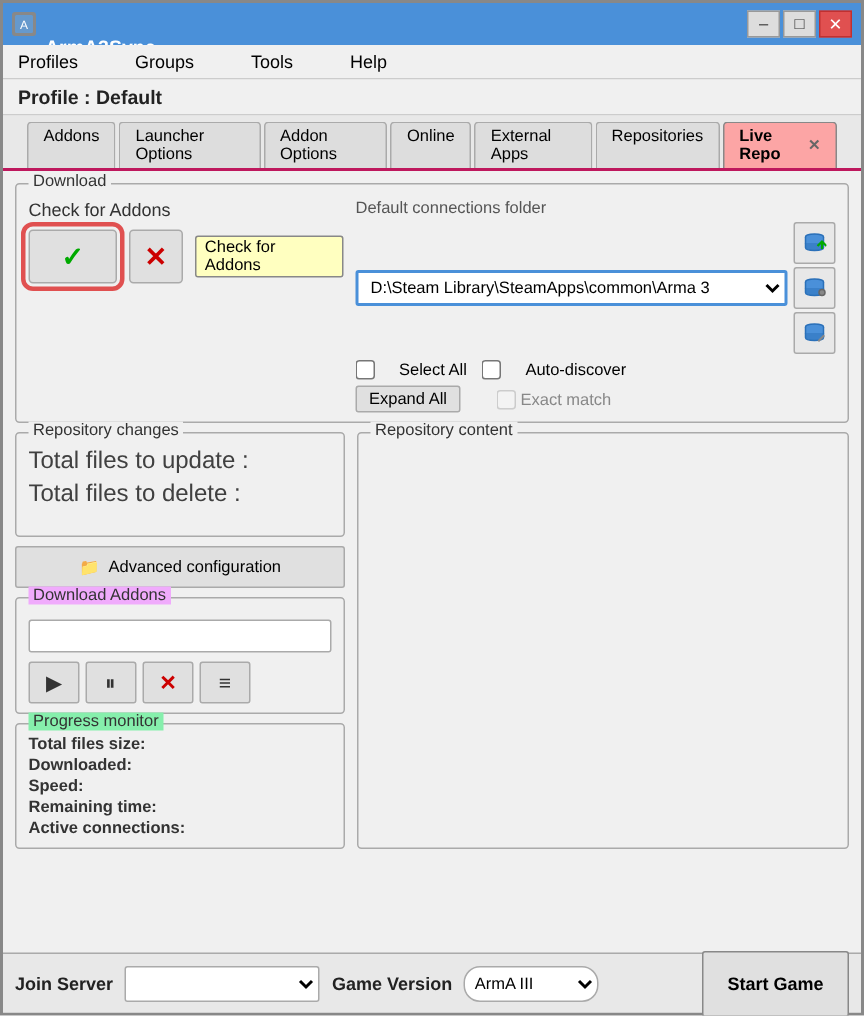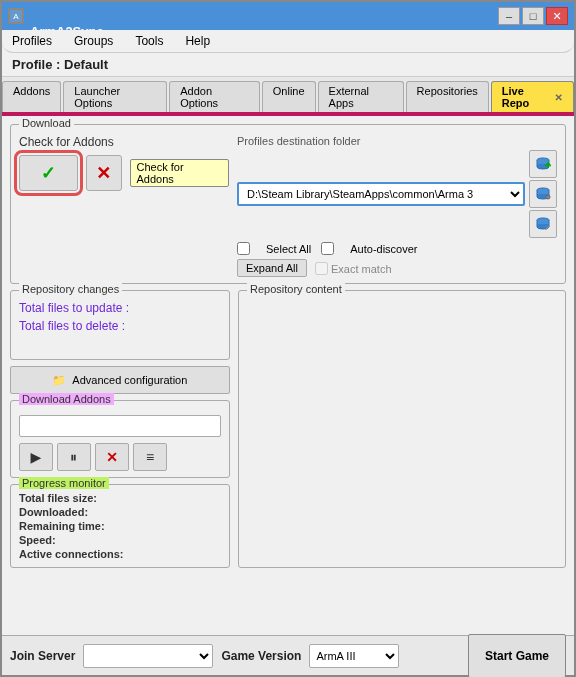--- a/index.html
+++ b/index.html
@@ -62,55 +62,54 @@
       justify-content: center;
       font-size: 11px;
       color: #333;
     }
     .title-btn.close { background: #e05050; color: white; border-color: #c03030; }
     .menu-bar {
       background: #f0f0f0;
       border-bottom: 1px solid #ccc;
       display: flex;
       padding: 2px 4px;
-      gap: 10px;
-      border-radius: 11px;
+      gap: 26px;
     }
     .menu-item {
       padding: 2px 6px;
       cursor: pointer;
       font-size: 12px;
     }
     .profile-bar {
       padding: 4px 10px;
       font-weight: bold;
       font-size: 13px;
       color: #222;
       border-bottom: 1px solid #ccc;
       background: #f0f0f0;
     }
     .tabs-bar {
       display: flex;
       background: #e8e8e8;
-      border-bottom: 4px solid #be185d;
-      padding: 0 0;
+      border-bottom: 2px solid #be185d;
+      padding: 0 16px;
       gap: 2px;
       padding-top: 4px;
     }
     .tab {
       padding: 3px 10px;
       border: 1px solid #aaa;
       border-bottom: none;
       background: #ddd;
       cursor: pointer;
       font-size: 11px;
       border-radius: 3px 3px 0 0;
     }
     .tab.active {
-      background: #fde047;
+      background: #fca5a5;
       font-weight: bold;
       border-color: #888;
       justify-content: center;
     }
     .tab.has-close {
       display: flex;
       align-items: center;
       gap: 4px;
     }
     .tab-close {
@@ -269,21 +268,21 @@
     }
     .box-label {
       position: absolute;
       top: -8px;
       left: 8px;
       background: #f0f0f0;
       padding: 0 3px;
       font-size: 11px;
       color: #333;
     }
-    .red-text { color: #6d28d9; font-size: 12px; margin-top: 4px; }
+    .red-text { color: #404040; font-size: 16px; margin-top: 4px; }
     .advanced-btn {
       width: 100%;
       height: 28px;
       border: 1px solid #aaa;
       background: #e0e0e0;
       cursor: pointer;
       font-size: 11px;
       display: flex;
       align-items: center;
       justify-content: center;
@@ -334,21 +333,21 @@
       border: 1px solid #aaa;
       border-radius: 3px;
       padding: 6px 8px;
       position: relative;
       margin-top: 6px;
     }
     .prog-label {
       position: absolute;
       top: -8px;
       left: 8px;
-      background: #bef264;
+      background: #86efac;
       padding: 0 3px;
       font-size: 11px;
       color: #333;
     }
     .prog-row {
       font-size: 11px;
       color: #333;
       padding: 1px 0;
       font-weight: bold;
     }
@@ -449,21 +448,21 @@
               <span class="checkmark">✓</span>
             </div>
             <div class="check-cancel-btn">
               <span class="crossmark">✕</span>
             </div>
             <div class="tooltip-label">Check for Addons</div>
           </div>
         </div>
 
         <div class="destination-folder-section">
-          <div class="destination-label">Profiles destination folder</div>
+          <div class="destination-label">Default connections folder</div>
           <div class="folder-select-row">
             <select class="folder-select">
               <option>D:\Steam Library\SteamApps\common\Arma 3</option>
             </select>
             <div style="display:flex; flex-direction:column; gap:2px;">
               <div class="icon-btn">
                 <svg width="16" height="16" viewBox="0 0 16 16">
                   <ellipse cx="8" cy="4" rx="6" ry="2" fill="#4a90d9" stroke="#2a70b9" stroke-width="1"></ellipse>
                   <path d="M2,4 v4 q0,2 6,2 t6,-2 v-4" fill="#4a90d9" stroke="#2a70b9" stroke-width="1"></path>
                   <path d="M2,8 v3 q0,2 6,2 t6,-2 v-3" fill="#3a80c9" stroke="#2a70b9" stroke-width="1"></path>
@@ -493,21 +492,21 @@
             <div class="checkbox-item">
               <input type="checkbox" style="">
               <label>Select All</label>
             </div>
             <div class="checkbox-item">
               <input type="checkbox" style="">
               <label>Auto-discover</label>
             </div>
           </div>
 
-          <div style="display:flex; align-items:center; gap:8px; margin-top:4px;">
+          <div style="display:flex; align-items:center; gap:24px; margin-top:4px;">
             <button class="expand-all-btn">Expand All</button>
             <div class="exact-match-item">
               <input type="checkbox" disabled="" style="">
               <label>Exact match</label>
             </div>
           </div>
         </div>
       </div>
     </div>
 
@@ -549,41 +548,41 @@
 
         <div class="progress-section">
           <span class="prog-label">Progress monitor</span>
           <div class="prog-row">
             <span>Total files size:</span>
           </div>
           <div class="prog-row">
             <span>Downloaded:</span>
           </div>
           <div class="prog-row">
+            <span>Speed:</span>
+          </div>
+          <div class="prog-row">
             <span>Remaining time:</span>
-          </div>
-          <div class="prog-row">
-            <span>Speed:</span>
           </div>
           <div class="prog-row">
             <span>Active connections:</span>
           </div>
         </div>
       </div>
 
       <div class="repo-content-box">
         <span class="box-label">Repository content</span>
       </div>
     </div>
   </div>
 
   <div class="bottom-bar">
     <span class="bottom-bar-label">Join Server</span>
     <select class="bottom-select" style="width:130px;">
       <option></option>
     </select>
     <span class="bottom-bar-label">Game Version</span>
-    <select class="bottom-select" style="width:90px;">
+    <select class="bottom-select" style="width:90px;border-radius:11px;">
       <option>ArmA III</option>
     </select>
     <button class="start-game-btn">Start Game</button>
   </div>
 </div>
 
 </body></html>

